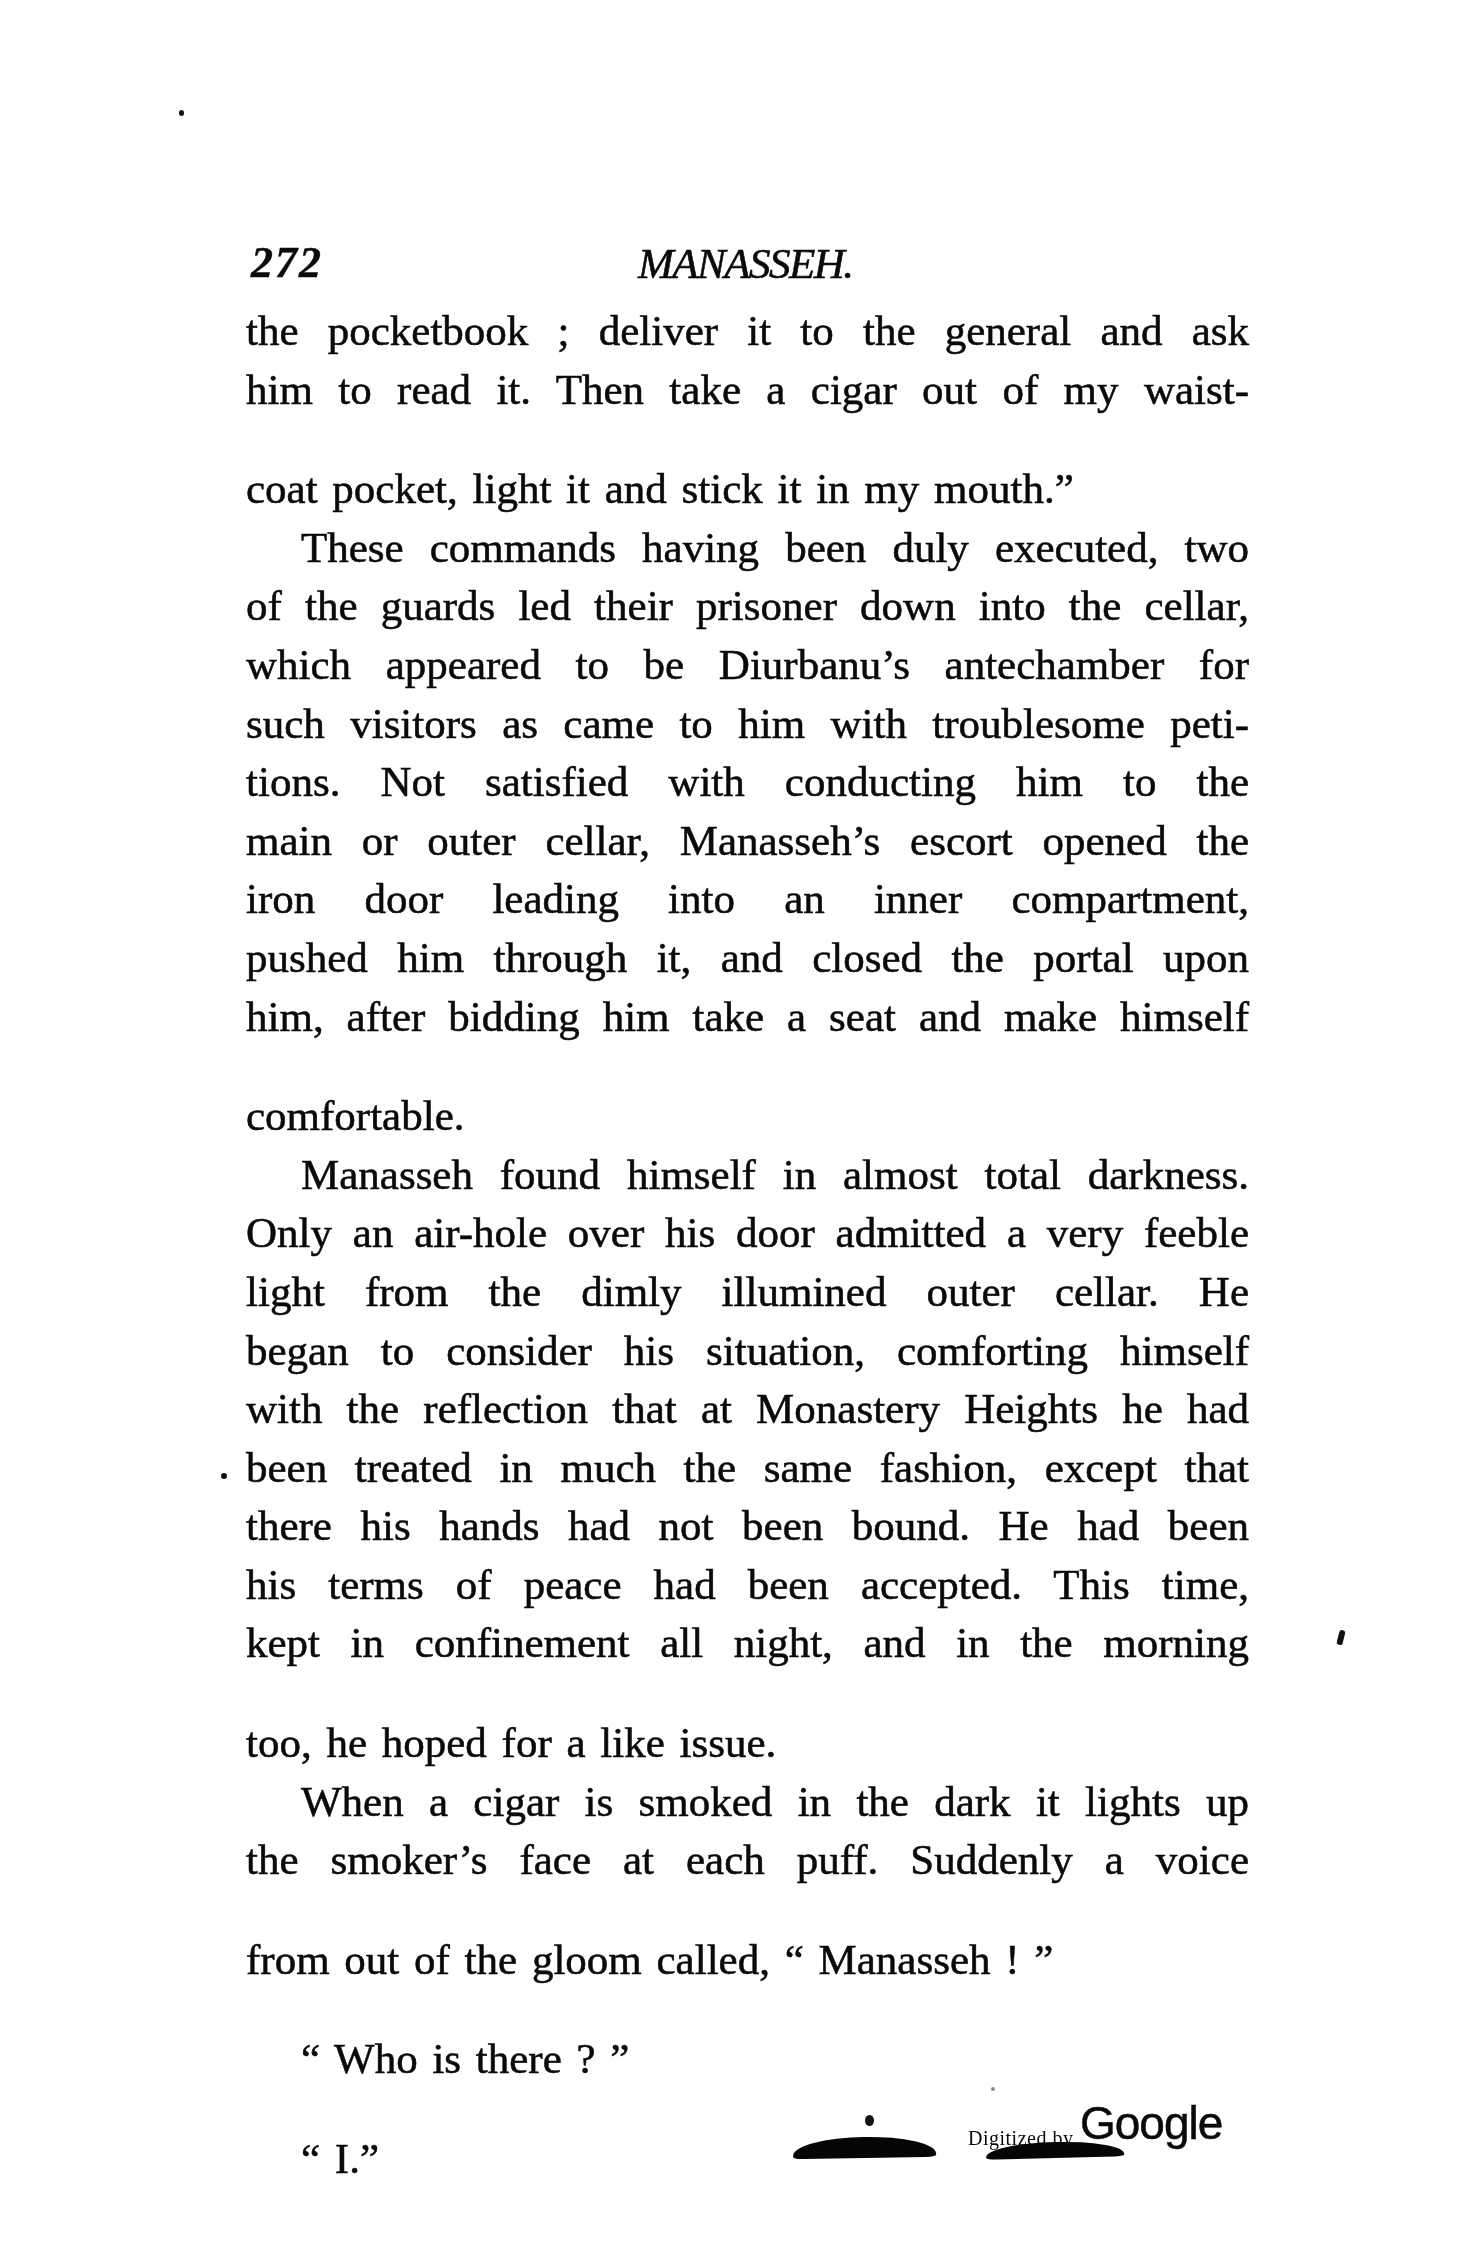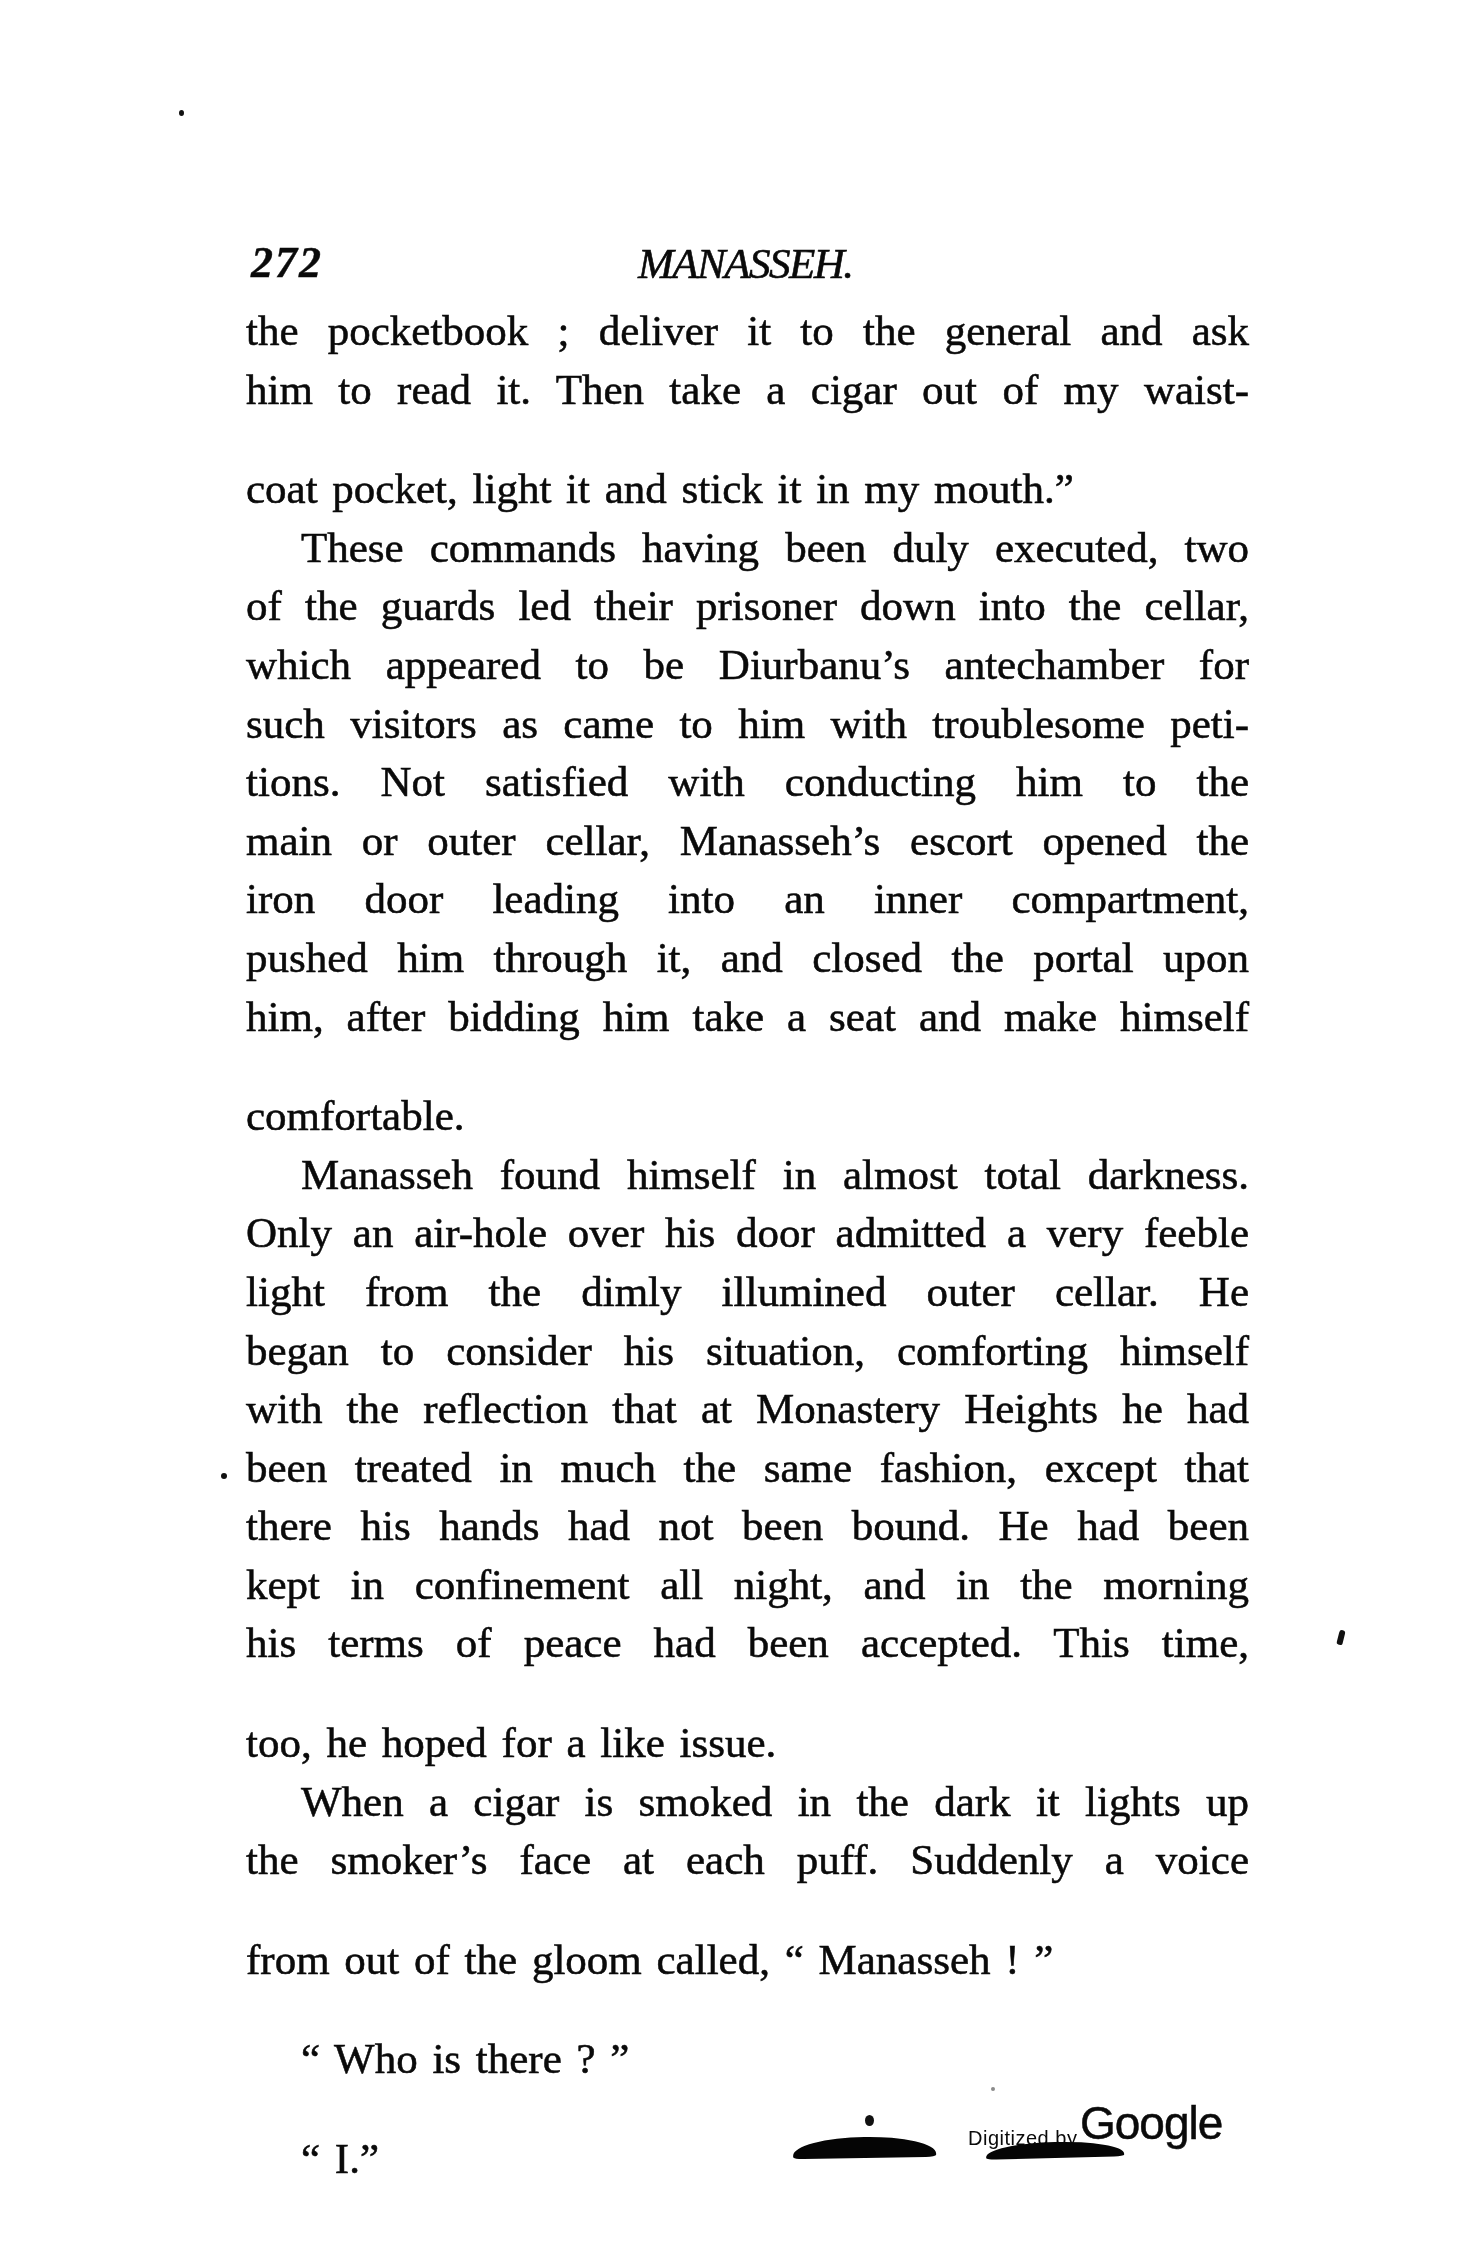--- a/index.html
+++ b/index.html
@@ -75,21 +75,21 @@
     background: #050505;
     border-radius: 55% 55% 8% 8% / 92% 92% 10% 10%;
     z-index: 3;
   }
   .smudge-left  { left: 793px; top: 2137px; width: 143px; height: 21px; transform: rotate(-1deg); }
   .smudge-right { left: 986px; top: 2142px; width: 138px; height: 16px; transform: rotate(-1.5deg); }
   
   .digitized-by {
     position: absolute;
     left: 968px; top: 2128px;
-    font-family: Liberation Sans, sans-serif;
+    font-family: Liberation Serif, serif;
     font-size: 20px;
     line-height: 20px;
     letter-spacing: 0.5px;
     z-index: 2;
   }
   .google-logo {
     position: absolute;
     left: 1080px; top: 2092px;
     font-family: Liberation Sans, sans-serif;
     font-size: 46px;
@@ -122,22 +122,22 @@
       <div class="line">pushed him through it, and closed the portal upon</div>
       <div class="line">him, after bidding him take a seat and make himself</div>
       <div class="line left">comfortable.</div>
       <div class="line indent">Manasseh found himself in almost total darkness.</div>
       <div class="line">Only an air-hole over his door admitted a very feeble</div>
       <div class="line">light from the dimly illumined outer cellar.  He</div>
       <div class="line">began to consider his situation, comforting himself</div>
       <div class="line">with the reflection that at Monastery Heights he had</div>
       <div class="line">been treated in much the same fashion, except that</div>
       <div class="line">there his hands had not been bound.  He had been</div>
+      <div class="line">his terms of peace had been accepted.  This time,</div>
       <div class="line">kept in confinement all night, and in the morning</div>
-      <div class="line">his terms of peace had been accepted.  This time,</div>
       <div class="line left">too, he hoped for a like issue.</div>
       <div class="line indent">When a cigar is smoked in the dark it lights up</div>
       <div class="line">the smoker’s face at each puff.  Suddenly a voice</div>
       <div class="line left">from out of the gloom called, “ Manasseh ! ”</div>
       <div class="line left indent">“ Who is there ? ”</div>
       <div class="line left indent">“ I.”</div>
     </div>
 
   <div class="speck speck-top"></div>
   <div class="speck speck-margin"></div>

